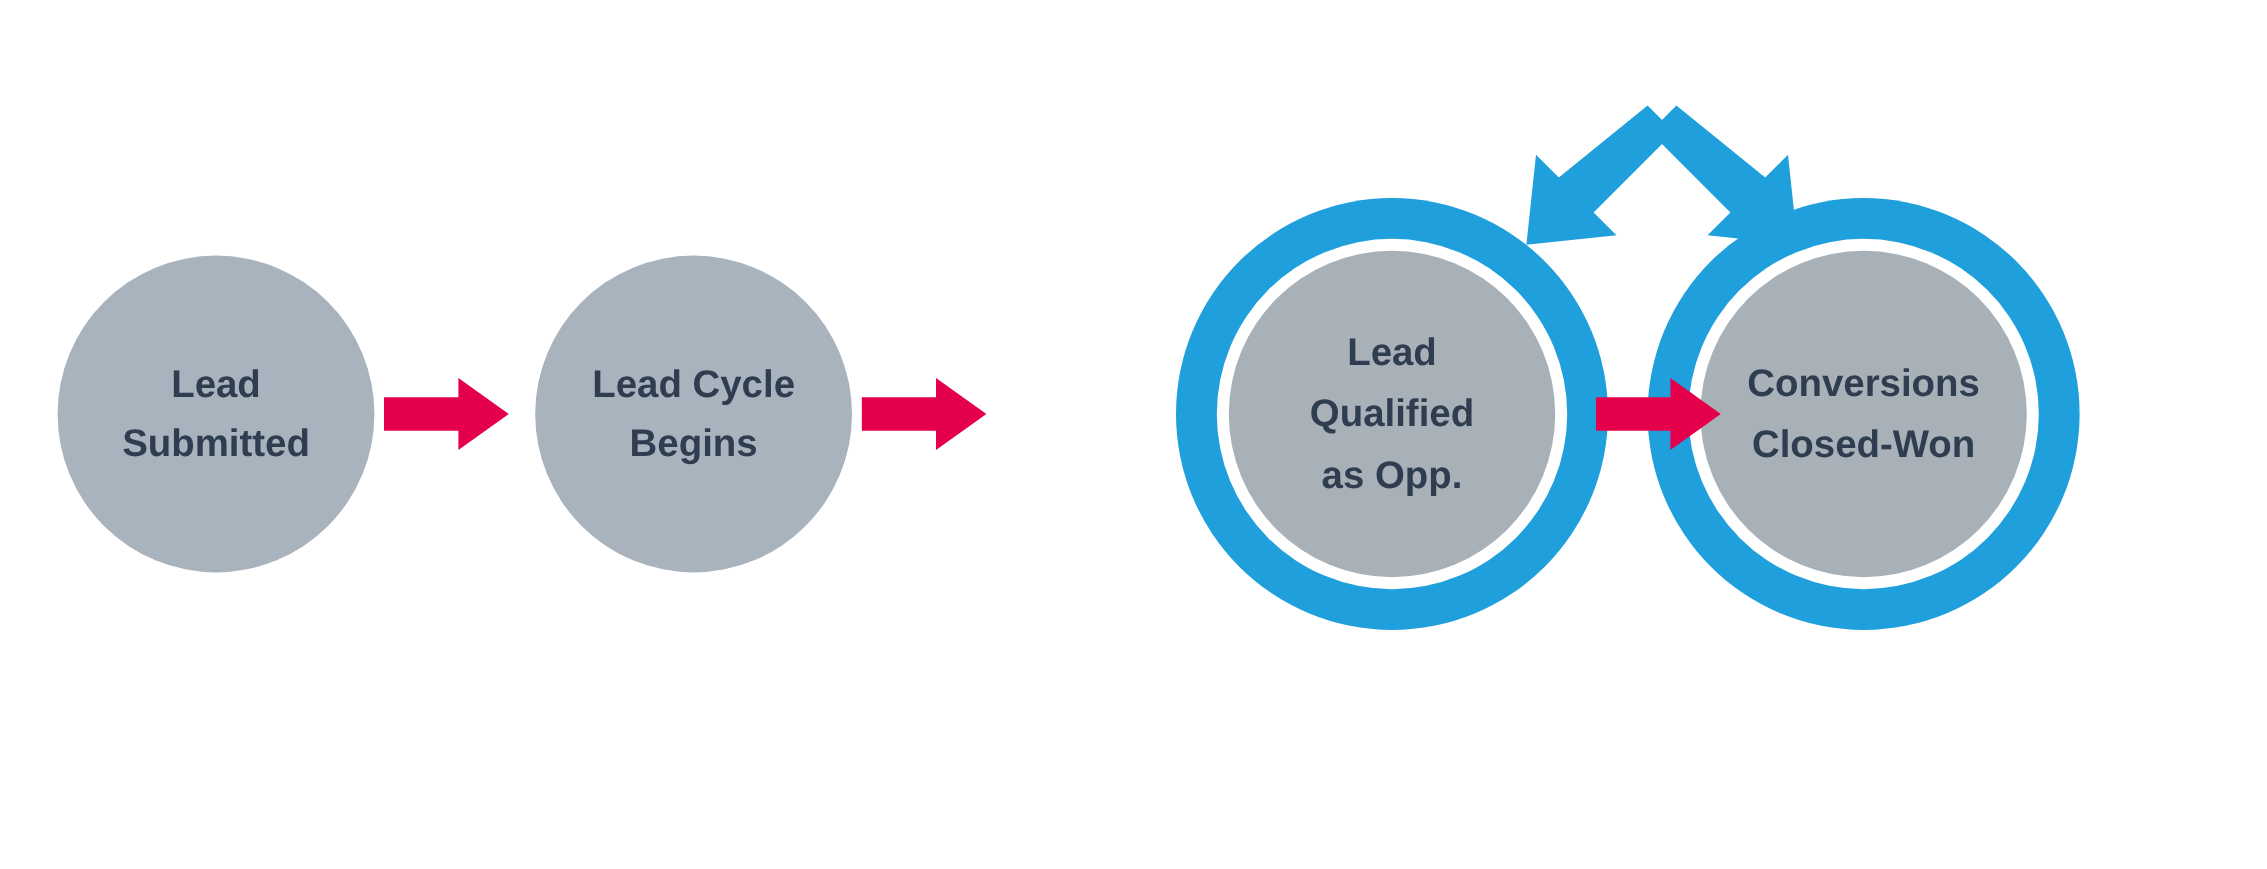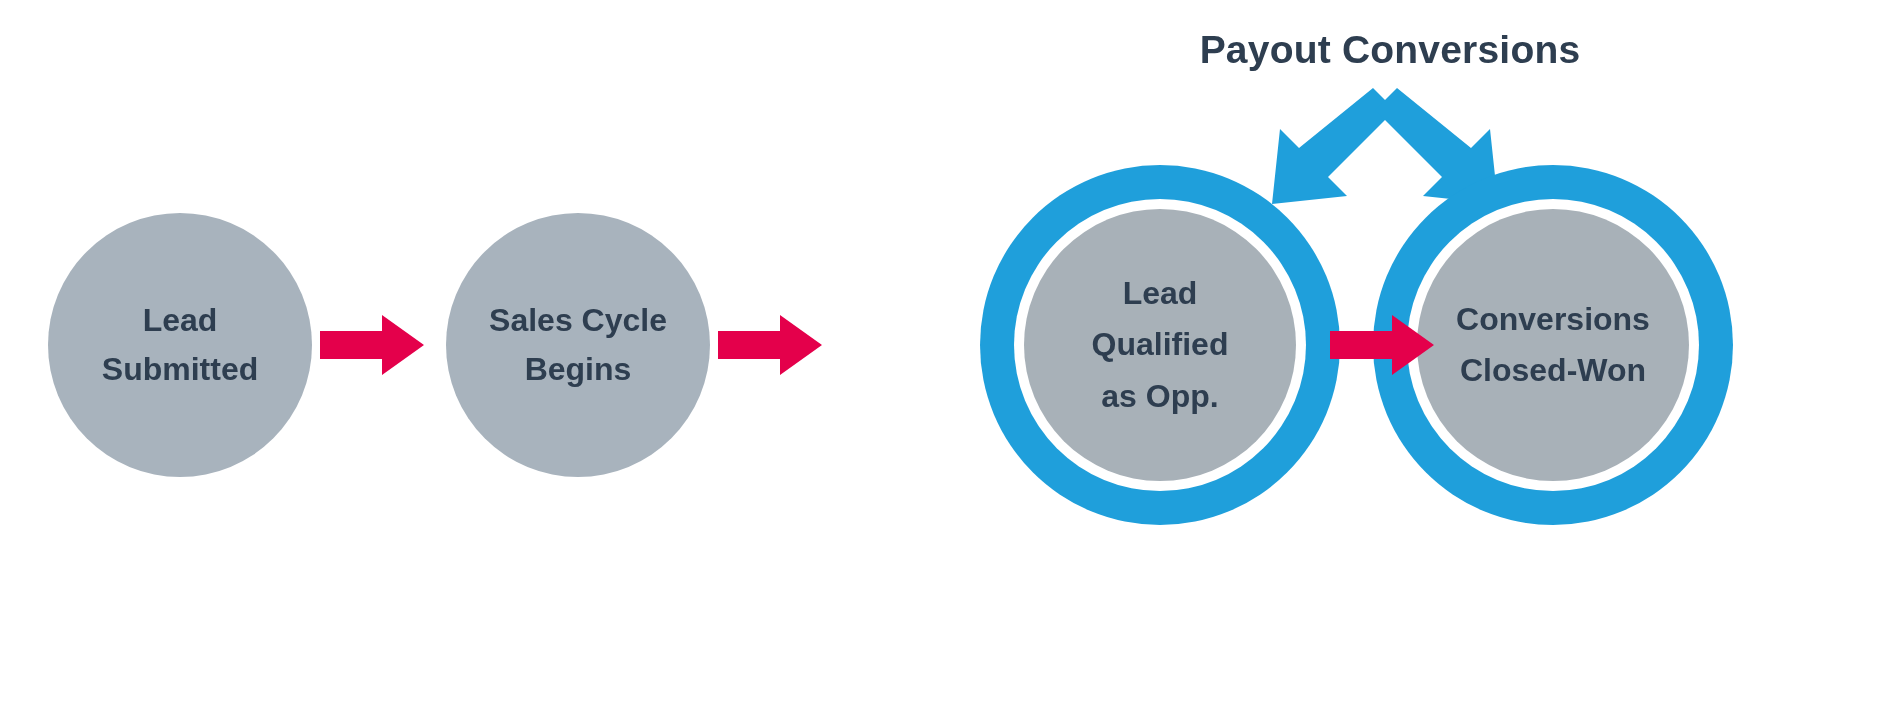--- a/index.html
+++ b/index.html
@@ -114,21 +114,20 @@
     transform: translateY(-50%);
     height: 64px;
   }
   .flow-arrow svg { display: block; }
 </style>
 </head>
 <body>
 
 <div id="canvas">
 
-  <div class="callout-title">Payout Conversions</div>
 
   <div class="callout-arrows">
     <svg width="260" height="130" viewBox="0 0 260 130">
 
       <g>
         <path d="M 118 6 L 140 28 L 73 95 L 92 114 L 17 122 L 25 47 L 44 66 Z" fill="#1F9FDB"></path>
       </g>
 
       <g>
         <path d="M 142 6 L 120 28 L 187 95 L 168 114 L 243 122 L 235 47 L 216 66 Z" fill="#1F9FDB"></path>
@@ -144,21 +143,21 @@
   </div>
 
   <div class="flow-arrow" style="left:320px;">
     <svg width="104" height="64" viewBox="0 0 104 64">
       <path d="M 0 18 L 62 18 L 62 2 L 104 32 L 62 62 L 62 46 L 0 46 Z" fill="#E4004B"></path>
     </svg>
   </div>
 
   <div class="stage" style="left:578px;">
     <div class="circle-plain">
-      <div class="circle-label">Sales Cycle
+      <div class="circle-label">Lead Cycle
 Begins</div>
     </div>
   </div>
 
   <div class="flow-arrow" style="left:718px;">
     <svg width="104" height="64" viewBox="0 0 104 64">
       <path d="M 0 18 L 62 18 L 62 2 L 104 32 L 62 62 L 62 46 L 0 46 Z" fill="#E4004B"></path>
     </svg>
   </div>
 

